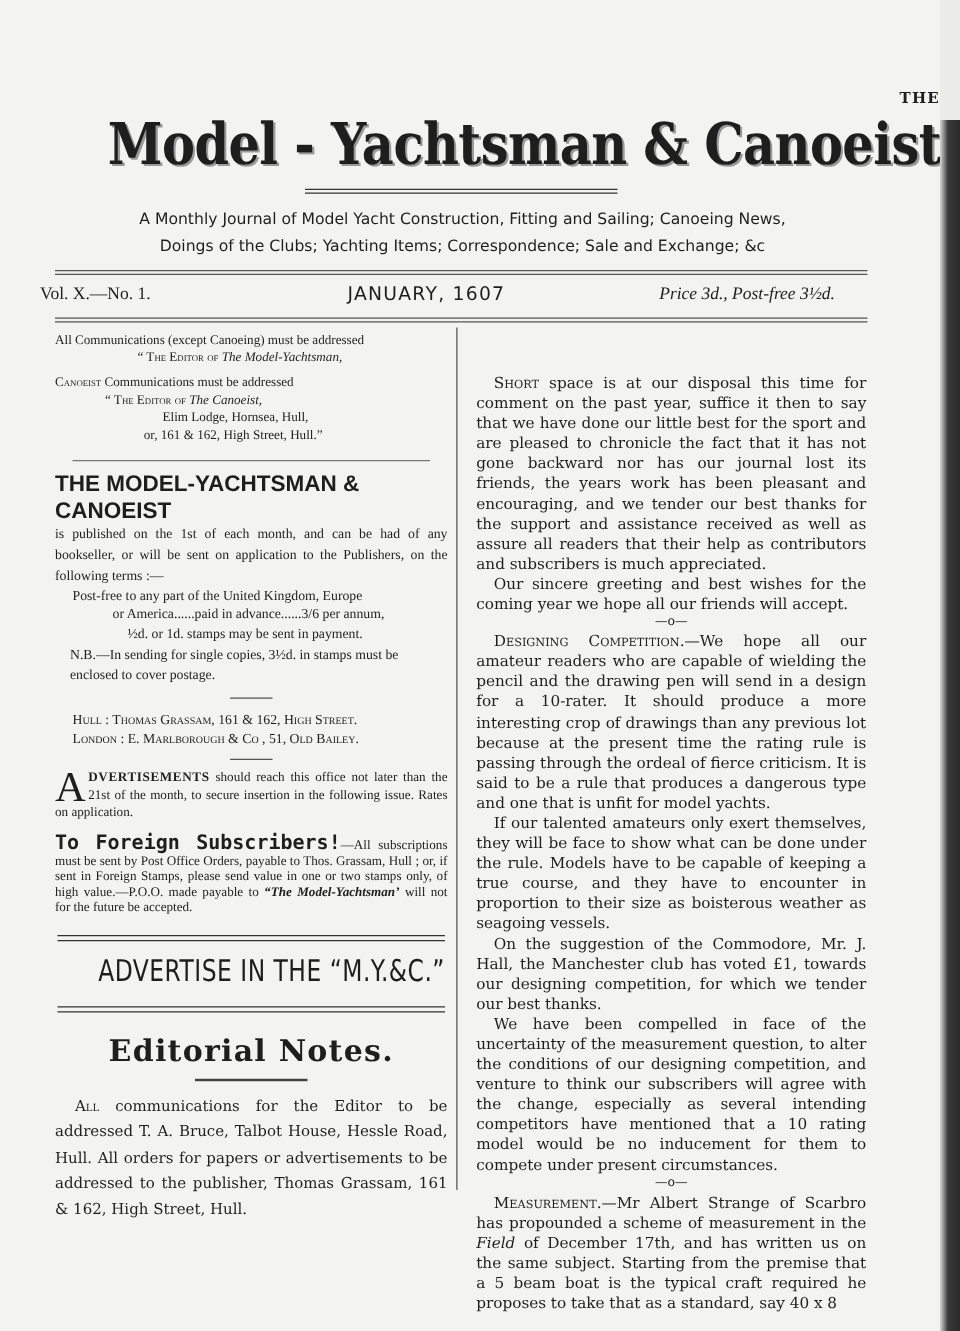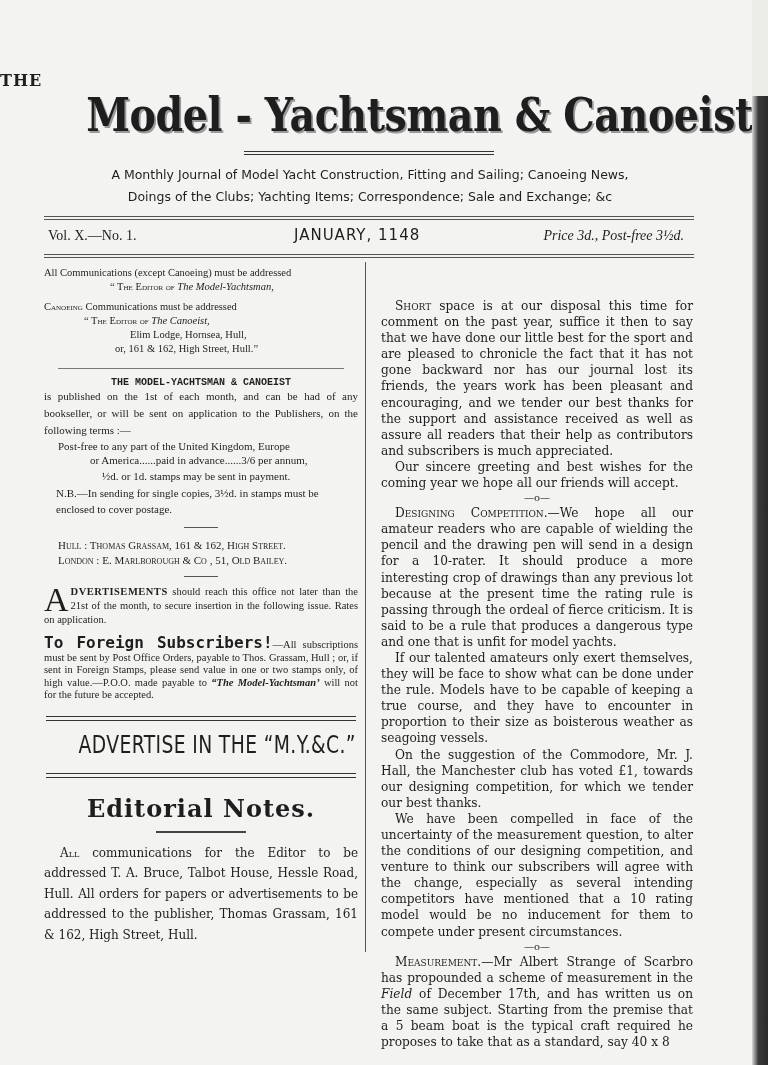--- a/index.html
+++ b/index.html
@@ -15,22 +15,22 @@
   }
   .page-edge {
     position: absolute; right: 0; top: 96px; width: 16px; height: 969px;
     background: linear-gradient(to right, #d8d8d5 0%, #3a3a3a 40%, #2a2a2a 100%);
   }
   .page-edge-top {
     position: absolute; right: 0; top: 0; width: 16px; height: 96px;
     background: #ecece9;
   }
   .pre-title {
-    position: absolute; left: 0; width: 752px; top: 71px; text-align: left;
-    font-size: 16px; letter-spacing: 1px; font-weight: bold;
+    position: absolute; left: 0; width: 752px; top: 71px; text-align: right;
+    font-size: 12px; letter-spacing: 1px; font-weight: bold;
   }
   .masthead {
     position: absolute; left: 40px; top: 88px; width: 660px; text-align: center;
     font-family: "DejaVu Serif", serif; font-size: 46px; font-weight: bold;
     letter-spacing: -0.5px; white-space: nowrap;
     text-shadow: 2px 2px 0 #9a9a9a;
     transform: scaleX(0.86); transform-origin: center;
   }
   .masthead-rule {
     position: absolute; left: 244px; top: 151px; width: 250px; height: 2px;
@@ -42,40 +42,40 @@
   }
   .subtitle.l1 { top: 163px; }
   .subtitle.l2 { top: 185px; }
   .double-rule {
     position: absolute; left: 44px; width: 650px; height: 2px;
     border-top: 1px solid #555; border-bottom: 1px solid #555;
   }
   .rule-a { top: 216px; }
   .rule-b { top: 254px; }
   .issue-line {
-    position: absolute; left: 48px; top: 226px; width: 644px; height: 22px;
+    position: absolute; left: 32px; top: 226px; width: 644px; height: 22px;
     font-family: "Liberation Serif", serif; font-size: 15px; text-align: right;
   }
   .issue-vol { position: absolute; left: 0; top: 2px; font-size: 14px; }
   .issue-date { position: absolute; left: 246px; top: 0; font-size: 17px; letter-spacing: 1px; font-family: "DejaVu Sans", sans-serif; font-weight: normal; font-size: 15px;}
   .issue-price { position: absolute; right: 8px; top: 2px; font-style: italic; font-size: 14px; }
   .col-divider {
     position: absolute; left: 365px; top: 262px; width: 1px; height: 690px;
     background: #555;
   }
   .left-col { position: absolute; left: 44px; top: 266px; width: 314px; font-family: "Liberation Serif", serif; }
   .small { font-size: 10.5px; line-height: 14px; }
   .sc { font-variant: small-caps; }
   .it { font-style: italic; }
   .indent1 { padding-left: 66px; }
   .indent2 { padding-left: 86px; }
   .indent3 { padding-left: 40px; }
   .rule-short { width: 34px; height: 1px; background: #555; margin: 0 auto; }
   .rule-long { height: 1px; background: #777; margin: 0 14px; }
-  .section-title { text-align: center; font-weight: bold; font-size: 10px; font-family: Liberation Mono, monospace; margin-top: 8px; }
+  .section-title { font-weight: bold; font-size: 18px; font-family: Liberation Sans, sans-serif; margin-top: 8px; }
   .body-sm { font-size: 11px; line-height: 17px; }
   .dropcap { float: left; font-size: 34px; line-height: 26px; margin-right: 2px; margin-top: 2px; }
   .foreign-head { font-family: "DejaVu Sans Mono", monospace; font-weight: bold; font-size: 16px; }
   .ad-box { margin-top: 14px; }
   .ad-rule { height: 3px; border-top: 1px solid #333; border-bottom: 1px solid #333; margin: 0 2px; }
   .ad-text {
     text-align: center; font-family: "DejaVu Sans", sans-serif; font-size: 24px;
     letter-spacing: 0.5px; padding: 10px 0 14px 0; transform: scaleX(0.78); white-space: nowrap;
   }
   .ed-title {
@@ -96,36 +96,36 @@
 
   <div class="pre-title">THE</div>
   <div class="masthead">Model - Yachtsman &amp; Canoeist.</div>
   <div class="masthead-rule"></div>
   <div class="subtitle l1">A Monthly Journal of Model Yacht Construction, Fitting and Sailing; Canoeing News,</div>
   <div class="subtitle l2">Doings of the Clubs; Yachting Items; Correspondence; Sale and Exchange; &amp;c</div>
 
   <div class="double-rule rule-a"></div>
   <div class="issue-line">
     <span class="issue-vol">Vol. X.—No. 1.</span>
-    <span class="issue-date">JANUARY, 1148</span>
+    <span class="issue-date">JANUARY, 1607</span>
     <span class="issue-price">Price 3d., Post-free 3½d.</span>
   </div>
   <div class="double-rule rule-b"></div>
 
   <div class="col-divider"></div>
 
   <div class="left-col">
     <div class="small">
       <p>All Communications (except Canoeing) must be addressed</p>
       <p class="indent1">
         <span class="sc">“ The Editor of</span>
         <span class="it">The Model-Yachtsman,</span>
       </p>
       <p style="margin-top:6px">
-        <span class="sc">Canoeing</span><span> Communications must be addressed</span>
+        <span class="sc">Canoeist</span><span> Communications must be addressed</span>
       </p>
       <p class="indent3">
         <span class="sc">“ The Editor of</span>
         <span class="it">The Canoeist,</span>
       </p>
       <p class="indent2">Elim Lodge, Hornsea, Hull,</p>
       <p style="padding-left:71px">or,   161 &amp; 162, High Street, Hull.”</p>
     </div>
 
     <div class="rule-long" style="margin-top:12px"></div>

